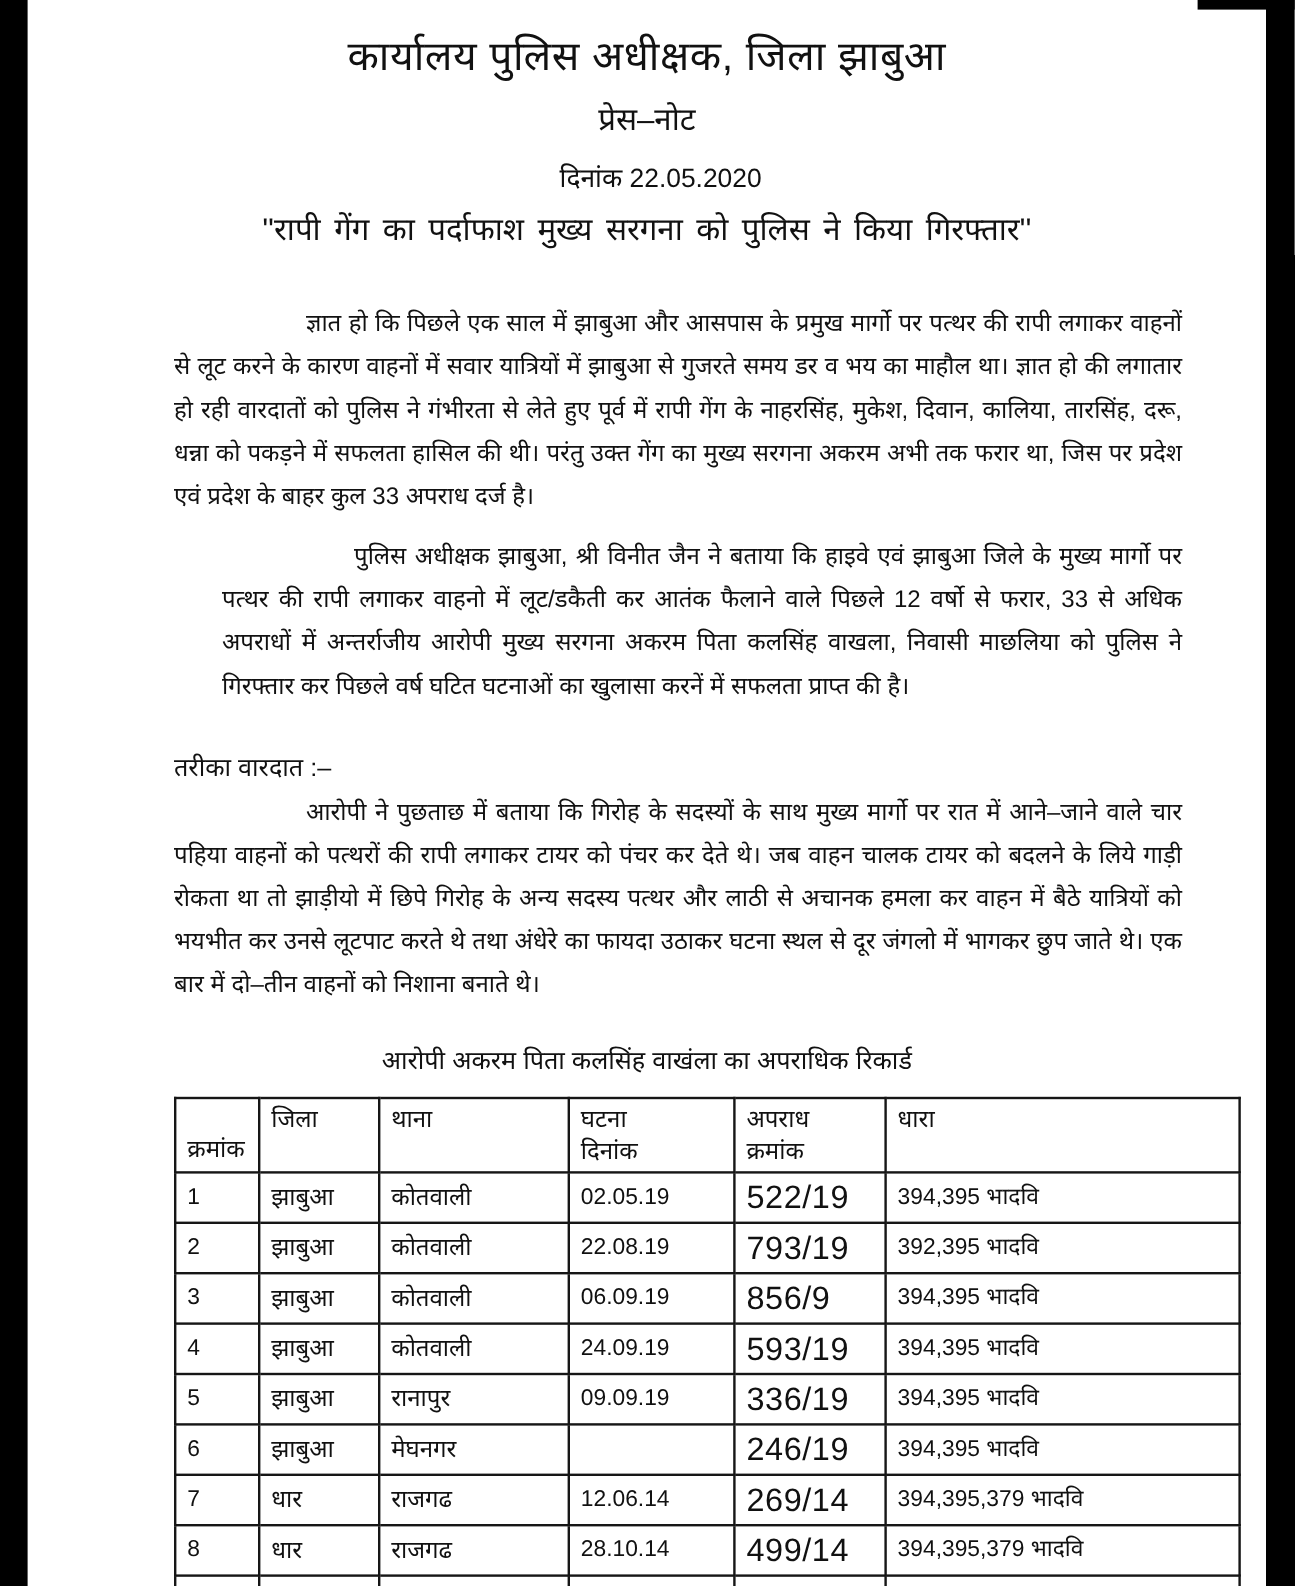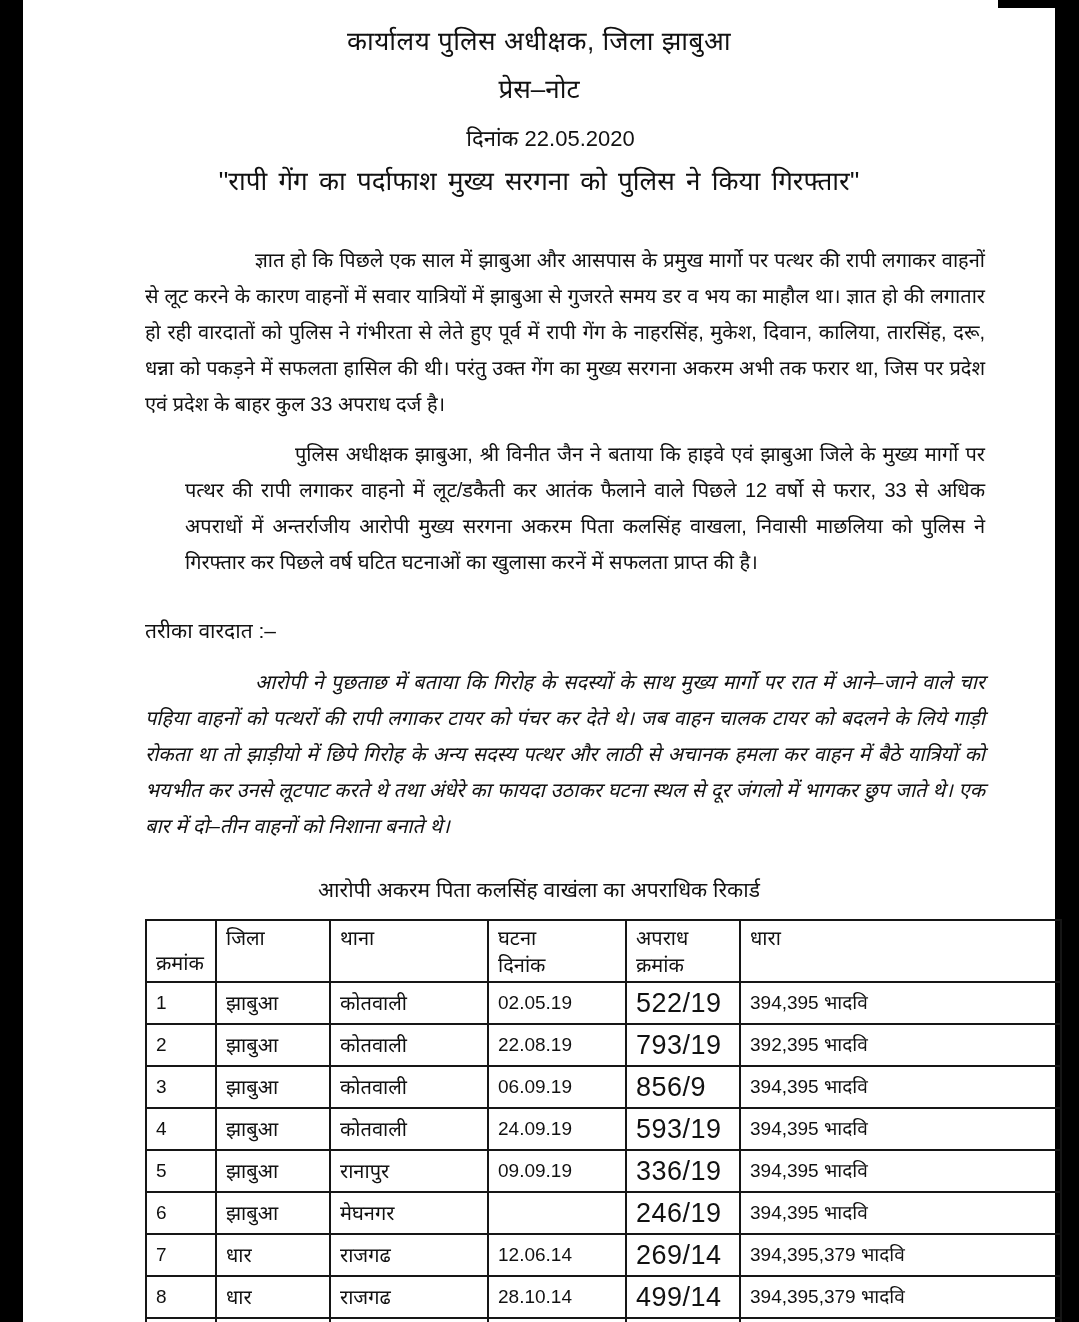--- a/index.html
+++ b/index.html
@@ -24,21 +24,21 @@
   .page {
     position: absolute;
     left: 23px;
     top: 0;
     width: 1032px;
     height: 100%;
   }
   .center { text-align: center; }
   .office-title {
     margin-top: 22px;
-    font-size: 26px;
+    font-size: 34px;
     font-weight: normal;
     letter-spacing: 0.5px;
   }
   .press-note {
     margin-top: 12px;
     font-size: 26px;
     font-weight: normal;
   }
   .date-line {
     margin-top: 16px;
@@ -59,21 +59,21 @@
     text-align: justify;
   }
   .para { text-indent: 110px; }
   .para-1 { margin-top: 44px; }
   .para-2 { margin-top: 14px; margin-left: 40px; }
   .section-heading {
     margin-top: 33px;
     text-align: left;
     font-size: 21px;
   }
-  .para-3 { margin-top: 15px; font-style: italic; }
+  .para-3 { margin-top: 0; }
   .table-title {
     margin-top: 28px;
     font-size: 21px;
     text-align: center;
     
     margin-left: -122px;
     margin-right: -70px;
   }
   table.record-table {
     margin-top: 11px;
@@ -96,25 +96,25 @@
     height: 59px;
     padding-top: 4px;
   }
   .record-table th.col-serial { vertical-align: bottom; padding-bottom: 4px; }
   .record-table td {
     height: 34px;
     vertical-align: middle;
     font-size: 19px;
   }
   .record-table .col-serial  { width: 70px; }
-  .record-table .col-district{ width: 114px; }
+  .record-table .col-district{ width: 100px; }
   .record-table .col-station { width: 158px; }
   .record-table .col-date    { width: 138px; }
-  .record-table .col-crime   { width: 114px; }
-  .record-table .col-section { width: 321px; margin-left: 12px; }
+  .record-table .col-crime   { width: 126px; }
+  .record-table .col-section { width: 295px; margin-left: 12px; }
   .record-table td.col-crime {
     font-size: 27px;
     letter-spacing: 0.5px;
   }
   .record-table td.col-district, .record-table td.col-station { font-size: 20px; }
 </style>
 </head>
 <body>
 
 <div class="canvas">

